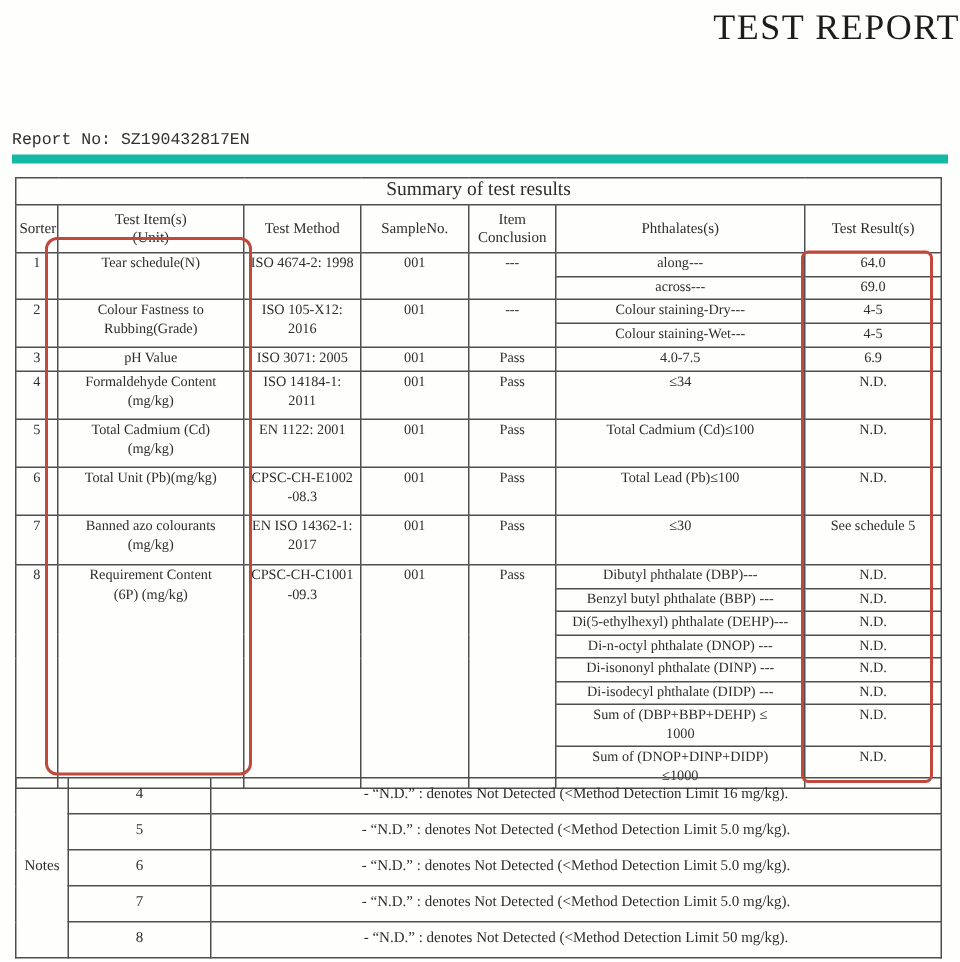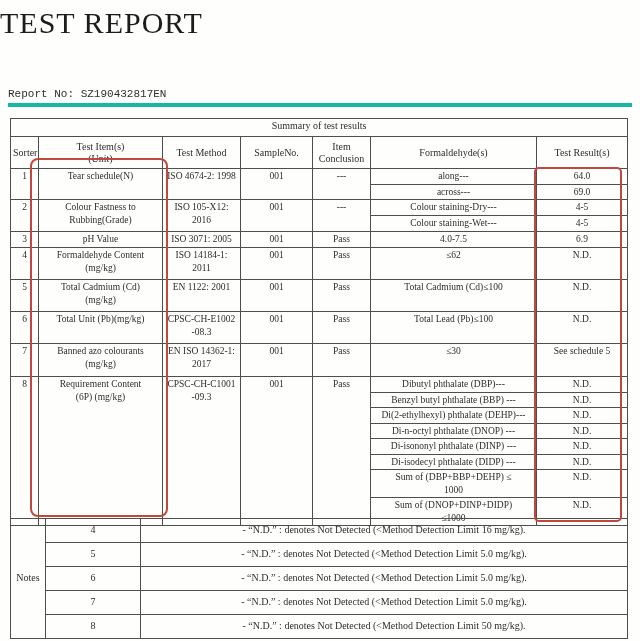--- a/index.html
+++ b/index.html
@@ -2,41 +2,41 @@
 <html style="--annotation-red: #c0483c;"><head>
 <meta charset="utf-8">
 <style>
   * { margin:0; padding:0; box-sizing:border-box; }
   html,body { background:#ffffff; }
   .page {
     position:relative; width:640px; height:641px; background:#fefefdff;
     font-family:"Liberation Serif", serif; color:#2a2a2a; overflow:hidden;
   }
   .title {
-    position:absolute; top:6px; left:0; right:0; text-align:left;
-    font-size:30px; font-weight:normal; letter-spacing:1px; color:#1c1c1c;
+    position:absolute; top:6px; left:0; right:0; text-align:right;
+    font-size:24px; font-weight:normal; letter-spacing:1px; color:#1c1c1c;
     font-family:"Liberation Serif", serif;
   }
   .report-line {
     position:absolute; top:88px; left:8px; right:8px;
     display:flex; justify-content:flex-start; align-items:flex-end;
     font-family:"Liberation Mono", monospace; font-size:11px; color:#2f2f2f;
-    padding-bottom:3px; border-bottom:4px solid #14b8a6;
+    padding-bottom:3px; border-bottom:6px solid #14b8a6;
   }
   table.grid {
     position:absolute; left:10px; border-collapse:collapse; table-layout:fixed;
     width:617px; font-size:9.5px; color:#2d2d2d;
   }
   table.main { top:118px; }
   table.notes { top:518px; font-size:10px; }
   table.grid td {
     border:1px solid #4e4e4e; text-align:center; vertical-align:top;
     padding:1px 2px; line-height:12.5px; white-space:pre-line; overflow:hidden;
   }
-  td.summary { vertical-align:middle; font-size:10px; }
+  td.summary { vertical-align:middle; font-size:13px; }
   tr.hdr td { vertical-align:middle; font-size:10px; line-height:12px; }
   table.notes td { vertical-align:middle; }
   td.note-text { text-align:left; padding-left:7px; }
   .annotation {
     position:absolute; border:2px solid var(--annotation-red, #c0483c);
     pointer-events:none; background:transparent;
   }
   .ann-left  { left:30px;  top:158px; width:138px; height:359px; border-radius:8px; }
   .ann-right { left:534px; top:167px; width:88px;  height:355px; border-radius:5px; }
 </style>
@@ -66,21 +66,21 @@
       <td colspan="7" class="summary">Summary of test results</td>
     </tr>
     <tr class="hdr" style="height:32px">
       <td>Sorter</td>
       <td>Test Item(s)
 (Unit)</td>
       <td>Test Method</td>
       <td>SampleNo.</td>
       <td>Item
 Conclusion</td>
-      <td>Formaldehyde(s)</td>
+      <td>Phthalates(s)</td>
       <td>Test Result(s)</td>
     </tr>
 
     <tr style="height:14px">
       <td rowspan="2">1</td>
       <td rowspan="2">Tear schedule(N)</td>
       <td rowspan="2">ISO 4674-2: 1998</td>
       <td rowspan="2">001</td>
       <td rowspan="2">---</td>
       <td>along---</td>
@@ -118,21 +118,21 @@
     </tr>
 
     <tr style="height:32px">
       <td>4</td>
       <td>Formaldehyde Content
 (mg/kg)</td>
       <td>ISO 14184-1:
 2011</td>
       <td>001</td>
       <td>Pass</td>
-      <td>≤62</td>
+      <td>≤34</td>
       <td>N.D.</td>
     </tr>
 
     <tr style="height:32px">
       <td>5</td>
       <td>Total Cadmium (Cd)
 (mg/kg)</td>
       <td>EN 1122:  2001</td>
       <td>001</td>
       <td>Pass</td>
@@ -172,21 +172,21 @@
       <td rowspan="8">001</td>
       <td rowspan="8">Pass</td>
       <td>Dibutyl phthalate (DBP)---</td>
       <td>N.D.</td>
     </tr>
     <tr style="height:14px">
       <td>Benzyl butyl phthalate (BBP) ---</td>
       <td>N.D.</td>
     </tr>
     <tr style="height:14px">
-      <td>Di(2-ethylhexyl) phthalate (DEHP)---</td>
+      <td>Di(5-ethylhexyl) phthalate (DEHP)---</td>
       <td>N.D.</td>
     </tr>
     <tr style="height:15px">
       <td>Di-n-octyl phthalate (DNOP) ---</td>
       <td>N.D.</td>
     </tr>
     <tr style="height:15px">
       <td>Di-isononyl phthalate (DINP) ---</td>
       <td>N.D.</td>
     </tr>

